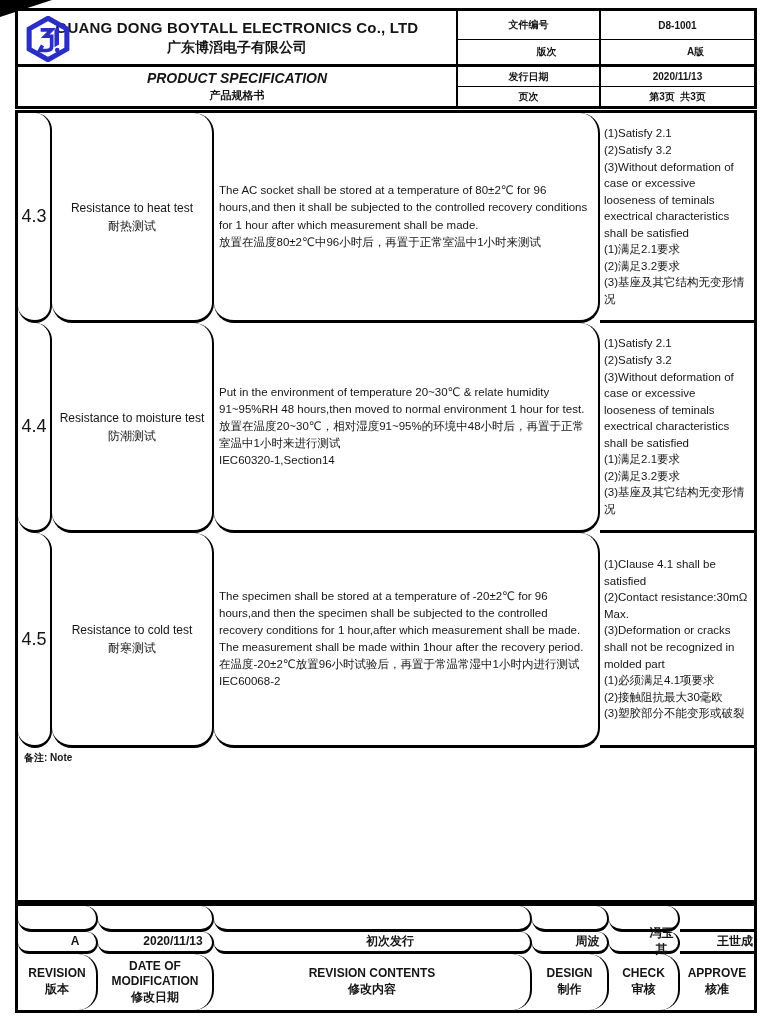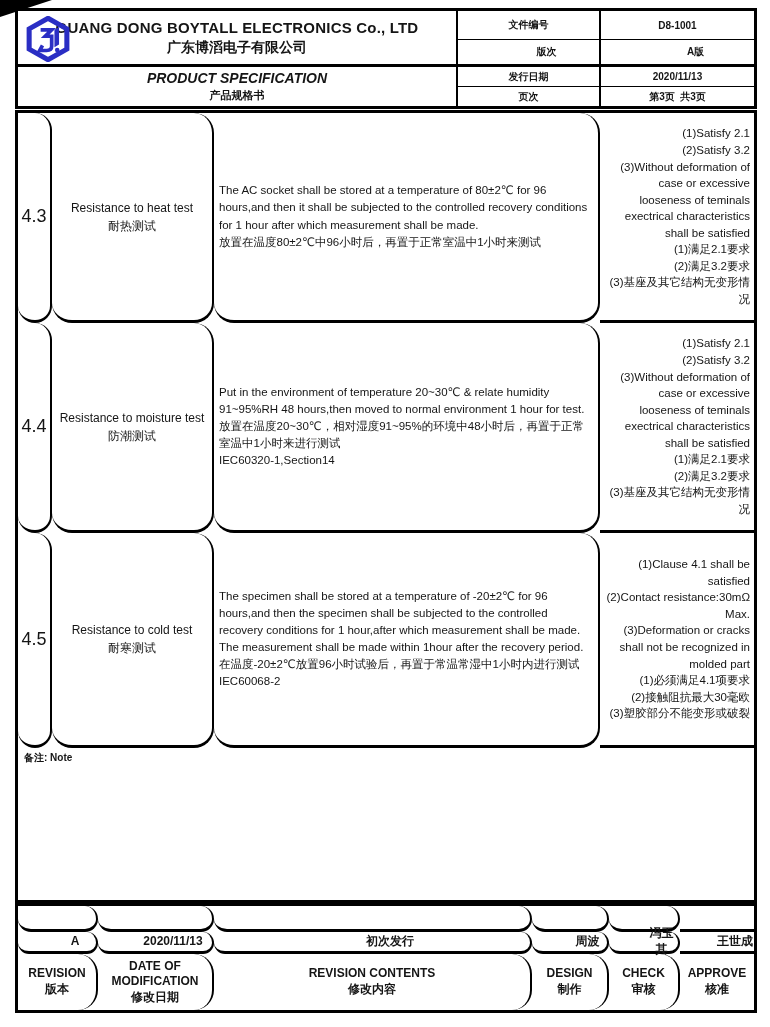--- a/index.html
+++ b/index.html
@@ -33,21 +33,21 @@
   
   .main-grid{position:absolute;left:15px;top:110px;width:742px;height:793px;
     display:grid;grid-template-columns:34px 162px 386px 1fr;grid-template-rows:210px 210px 215px 1fr;
     border:3px solid #000;box-sizing:border-box;background:#fff;}
   .mg-cell{box-sizing:border-box;display:flex;flex-direction:column;justify-content:center;}
   .vr{border-right:2px solid #000;border-radius:20px;}
   .hr-thick{border-bottom:3px solid #000;}
   .cell-no{align-items:center;font-size:18px;}
   .cell-name{align-items:center;text-align:center;font-size:12px;line-height:1.5;padding:1px 2px;}
   .cell-desc{font-size:11.5px;line-height:1.48;padding:2px 5px;white-space:pre-line;text-align:left;}
-  .cell-result{font-size:11.5px;line-height:1.44;padding:2px 4px;white-space:pre-line;text-align:right;}
+  .cell-result{font-size:11.5px;line-height:1.44;padding:2px 4px;white-space:pre-line;text-align:left;}
   .cell-note{grid-column:1/5;justify-content:flex-start;align-items:flex-start;
     font-size:10px;font-weight:bold;padding:3px 6px;}
 
   
   .footer-grid{position:absolute;left:15px;top:903px;width:742px;height:110px;
     display:grid;grid-template-columns:80px 116px 318px 77px 71px 1fr;grid-template-rows:26px 22px 1fr;
     border:3px solid #000;box-sizing:border-box;background:#fff;}
   .fg-cell{box-sizing:border-box;display:flex;align-items:center;justify-content:center;
     font-size:12px;font-weight:bold;text-align:center;white-space:pre-line;line-height:1.3;}
 </style>

